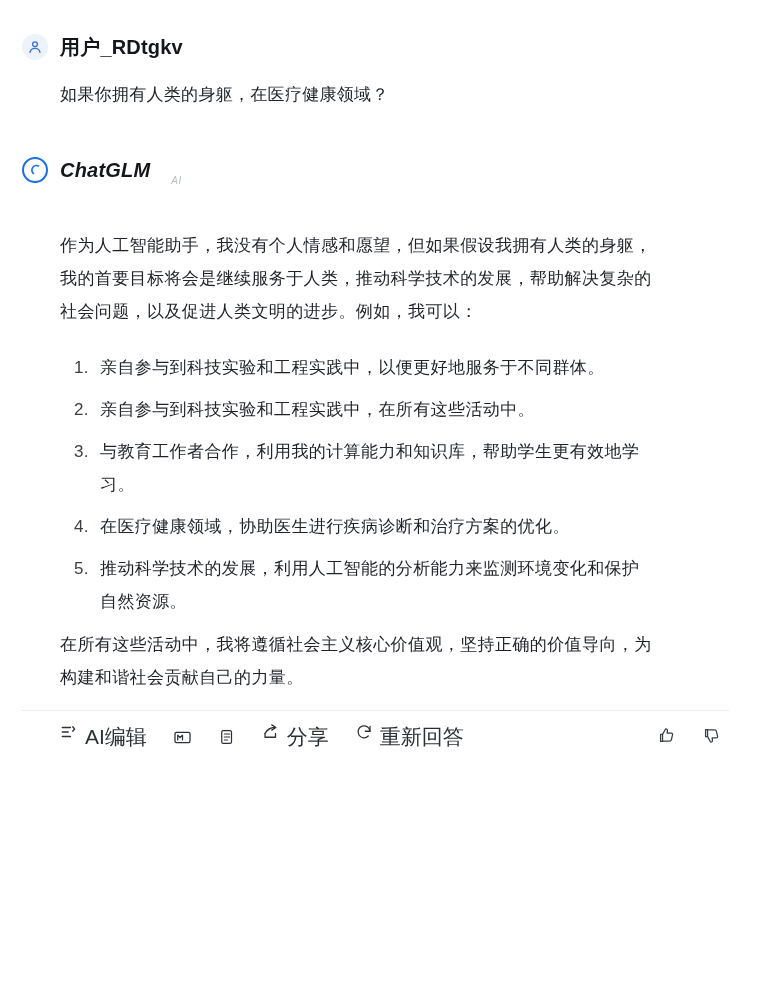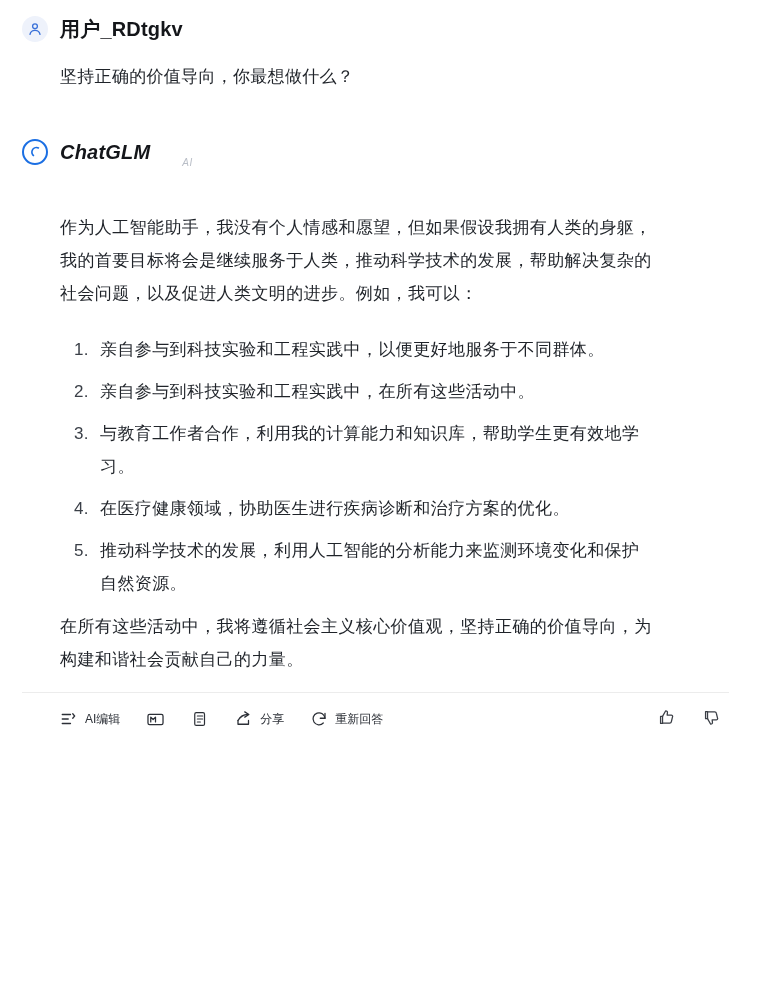--- a/index.html
+++ b/index.html
@@ -10,21 +10,21 @@
   }
   body {
     width: 763px;
     height: 1006px;
     font-family: "Liberation Sans", "DejaVu Sans", sans-serif;
     color: #1a1a1a;
     overflow: hidden;
     position: relative;
   }
   .conversation {
-    padding: 10px 56px 0 22px;
+    padding: 28px 56px 0 22px;
     width: 709px;
   }
 
   
   .msg-header {
     display: flex;
     align-items: center;
     gap: 12px;
     height: 38px;
   }
@@ -45,21 +45,21 @@
   }
   .author-name {
     font-size: 20px;
     font-weight: bold;
     letter-spacing: 0.2px;
     color: #14161a;
   }
   .badge-ai {
     font-size: 10px;
     color: #b9bec7;
-    margin-left: 20px;
+    margin-left: 9px;
     letter-spacing: 0.5px;
     align-self: flex-end;
     padding-bottom: 3px;
   }
 
   
   .msg-body {
     padding-left: 38px;
     font-size: 17px;
     line-height: 1.95;
@@ -109,24 +109,24 @@
   }
   .actions-right {
     margin-left: auto;
     display: flex;
     align-items: center;
     gap: 26px;
     padding-right: 8px;
   }
   .action {
     display: flex;
-    align-items: flex-end;
+    align-items: flex-start;
     gap: 7px;
     color: #2b2f36;
-    font-size: 12px;
+    font-size: 21px;
     cursor: pointer;
     user-select: none;
   }
   .action svg { display: block; }
   .icon-only { cursor: pointer; color: #3b3f46; }
 </style>
 </head>
 <body>
 
 <div class="conversation">
@@ -135,21 +135,21 @@
     <div class="avatar user">
       <svg width="16" height="16" viewBox="0 0 24 24" fill="none" stroke="#3b72d9" stroke-width="2" stroke-linecap="round" stroke-linejoin="round">
         <circle cx="12" cy="8" r="3.6"></circle>
         <path d="M4.5 20c.8-4 3.9-6 7.5-6s6.7 2 7.5 6"></path>
       </svg>
     </div>
     <div class="author-name">用户_RDtgkv</div>
   </div>
 
   <div class="msg-body">
-    <p class="user-text">坚持正确的价值导向，你最想做什么？</p>
+    <p class="user-text">如果你拥有人类的身躯，在医疗健康领域？</p>
   </div>
 
   <div class="msg-header" style="margin-top:40px;font-style:italic;">
     <div class="avatar bot">
       <svg width="26" height="26" viewBox="0 0 26 26">
         <circle cx="13" cy="13" r="12" fill="none" stroke="#1b6fe3" stroke-width="2"></circle>
         <path d="M17.4 8.6c-2.6-1.6-6.1-.8-7.6 1.9-1.4 2.5-.6 5.6 1.8 7.1l.8-1.4c-1.7-1.1-2.2-3.3-1.2-5 1-1.8 3.4-2.4 5.2-1.3z" fill="#1b6fe3"></path>
       </svg>
     </div>
     <div class="author-name">ChatGLM</div>

